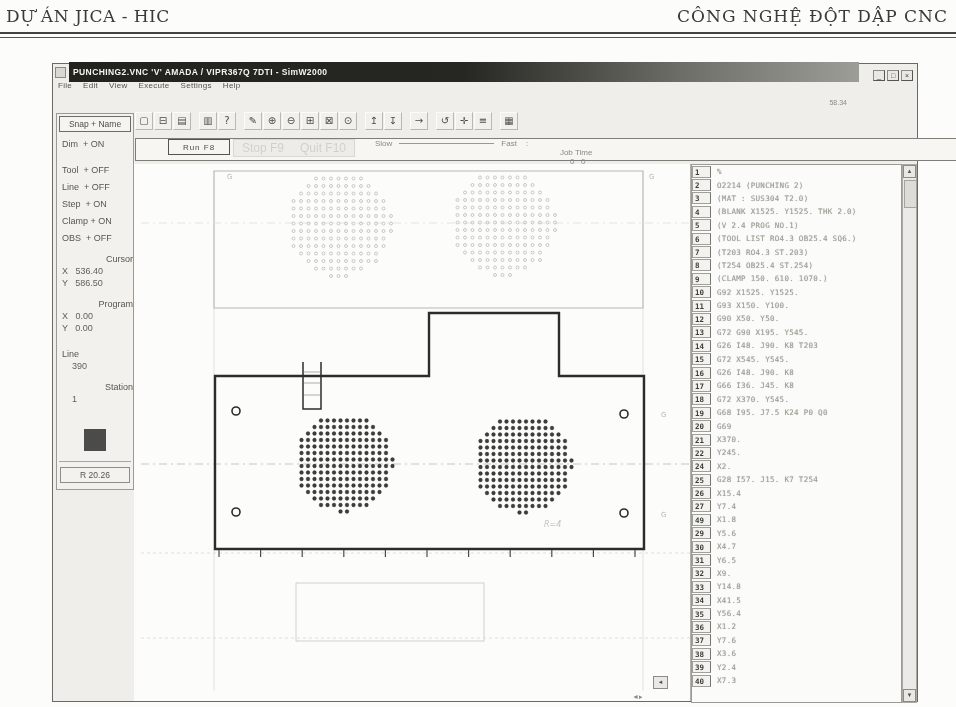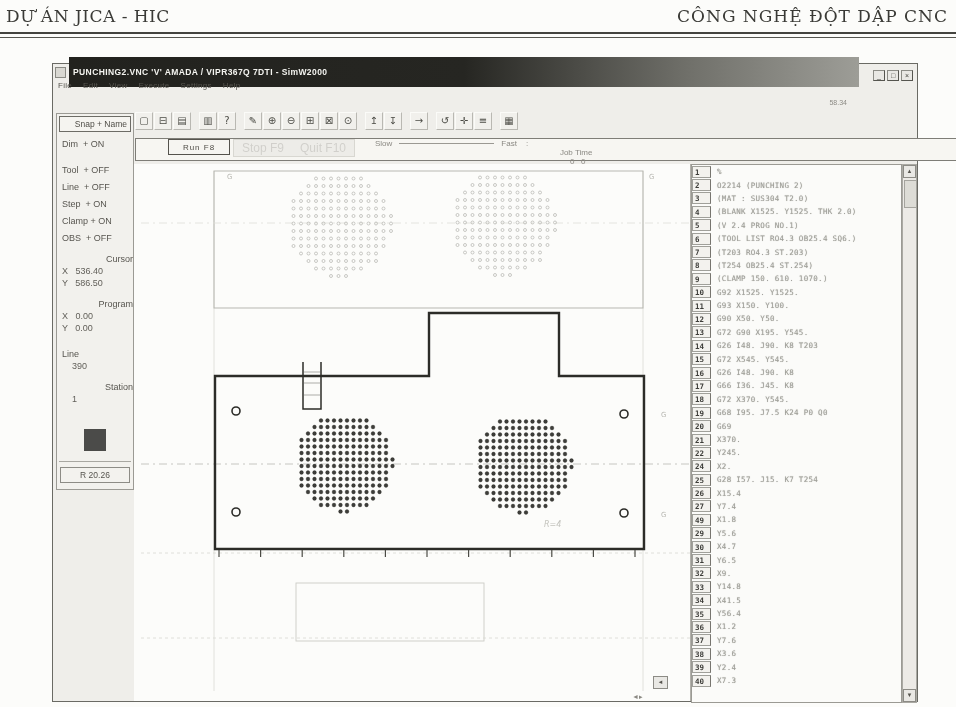--- a/index.html
+++ b/index.html
@@ -12,21 +12,21 @@
   .doc-header .right{position:absolute;right:8px;top:2px;font-family:"DejaVu Serif",serif;
         font-size:17px;color:#3a3a36;letter-spacing:1px;}
   .rule1{position:absolute;left:0;top:32px;width:956px;height:2px;background:#44443f;}
   .rule2{position:absolute;left:0;top:37px;width:956px;height:1px;background:#55554f;}
 
   
   .app-window{position:absolute;left:52px;top:63px;width:866px;height:639px;
         background:#efeeea;border:1px solid #6a6a64;box-sizing:border-box;}
   .titlebar{position:absolute;left:1px;top:1px;width:860px;height:14px;display:flex;align-items:center;}
   .app-icon{width:9px;height:9px;background:#d9d8d2;border:1px solid #8a8a84;margin:0 3px 0 1px;flex:0 0 auto;}
-  .title-dark{height:30px;flex:0 0 790px;display:flex;align-items:center;
+  .title-dark{height:20px;flex:0 0 790px;display:flex;align-items:center;
         background:linear-gradient(90deg,#22221e 0%,#262622 50%,#6f6f69 78%,#9d9d97 100%);}
   .title-text{font-size:8.5px;font-weight:bold;color:#f4f4f0;letter-spacing:.4px;padding-left:4px;white-space:nowrap;}
   .win-controls{position:absolute;right:4px;top:6px;display:flex;}
   .win-btn{width:12px;height:11px;margin-left:2px;background:#e9e8e4;border:1px solid #8c8c86;
         border-bottom-color:#55554f;border-right-color:#55554f;font-size:7px;line-height:9px;
         text-align:center;color:#44443e;padding:0;}
   .menubar{position:absolute;left:5px;top:17px;height:14px;display:flex;}
   .menu-item{font-size:8px;color:#56544e;margin-right:11px;letter-spacing:.3px;}
   .corner-note{position:absolute;right:70px;top:35px;font-size:7px;color:#8d8b85;}
 
@@ -34,21 +34,21 @@
   .toolbar{position:absolute;left:82px;top:46px;height:21px;display:flex;align-items:center;}
   .tgroup{display:flex;margin-right:7px;}
   .tbtn{width:18px;height:18px;margin-right:1px;background:#f1f0ec;border:1px solid #b9b8b2;
         border-top-color:#fbfbf8;border-left-color:#fbfbf8;font-size:10px;line-height:15px;
         text-align:center;color:#4b4b45;padding:0;font-family:"DejaVu Sans",sans-serif;}
 
   
   .sidebar{position:absolute;left:3px;top:49px;width:78px;height:377px;background:#f2f1ed;
         border:1px solid #9b9a94;box-sizing:border-box;font-size:9px;color:#57554f;}
   .snapbtn{margin:2px 2px 0 2px;border:1px solid #6d6c66;background:#f5f4f0;font-size:8.5px;
-        padding:2px 3px;text-align:right;color:#504e48;}
+        padding:2px 3px;text-align:center;color:#504e48;}
   .sideitems{padding:6px 0 0 5px;}
   .srow{line-height:12px;white-space:pre;}
   .glg{margin-top:14px;} .gmd{margin-top:9px;text-align:right;} .gsm{margin-top:5px;}
   .val{color:#615f59;} .ind{padding-left:10px;}
   .swatch{width:22px;height:22px;margin:24px auto 0 auto;}
   .side-divider{margin:10px 2px 0 2px;border-top:1px solid #a8a7a1;}
   .rbtn{margin:5px 3px 0 3px;border:1px solid #8d8c86;background:#f3f2ee;font-size:8.5px;
         padding:2px 0;text-align:center;color:#56544e;}
 
   

